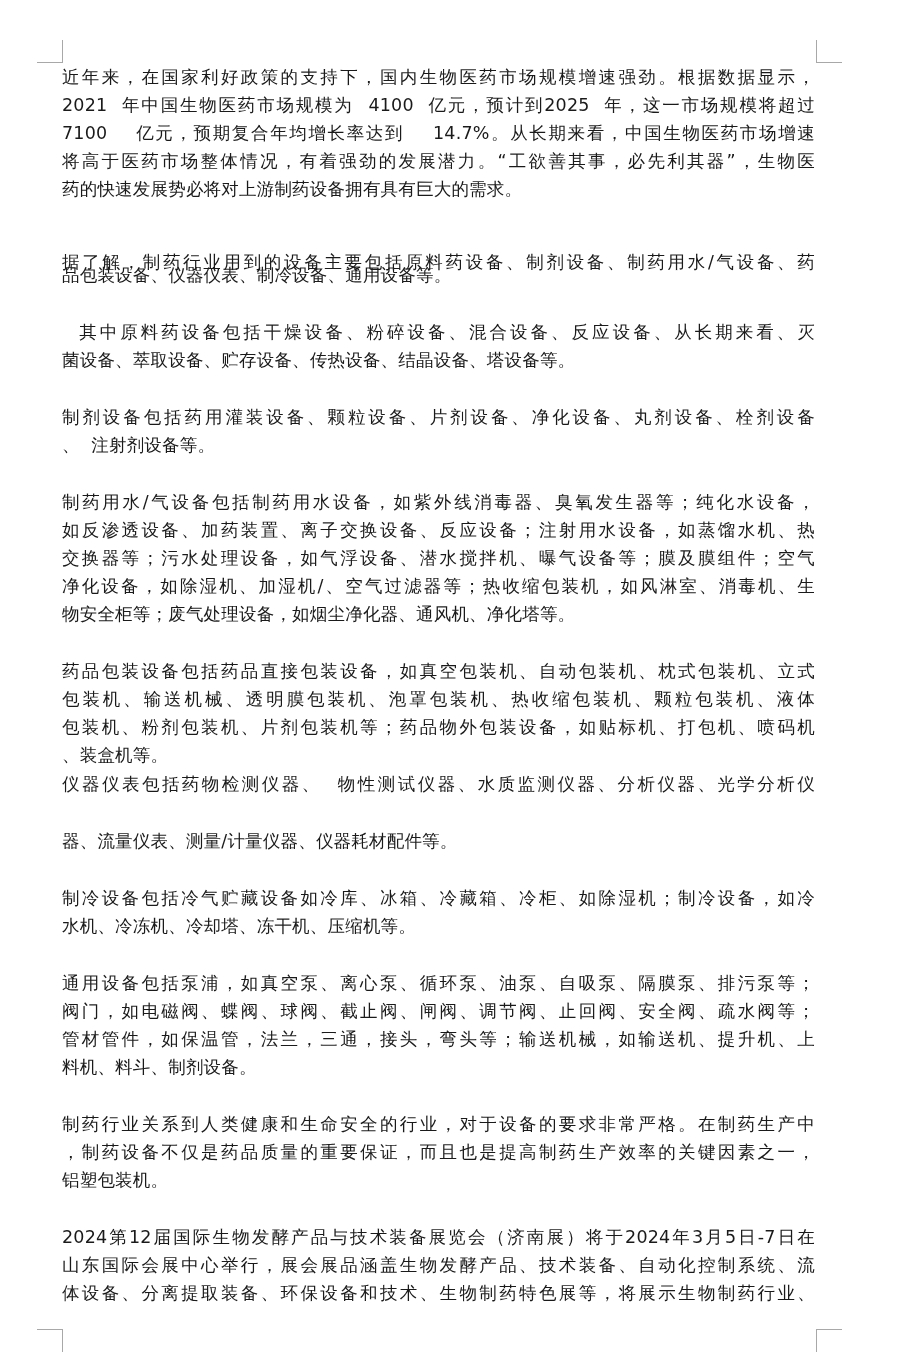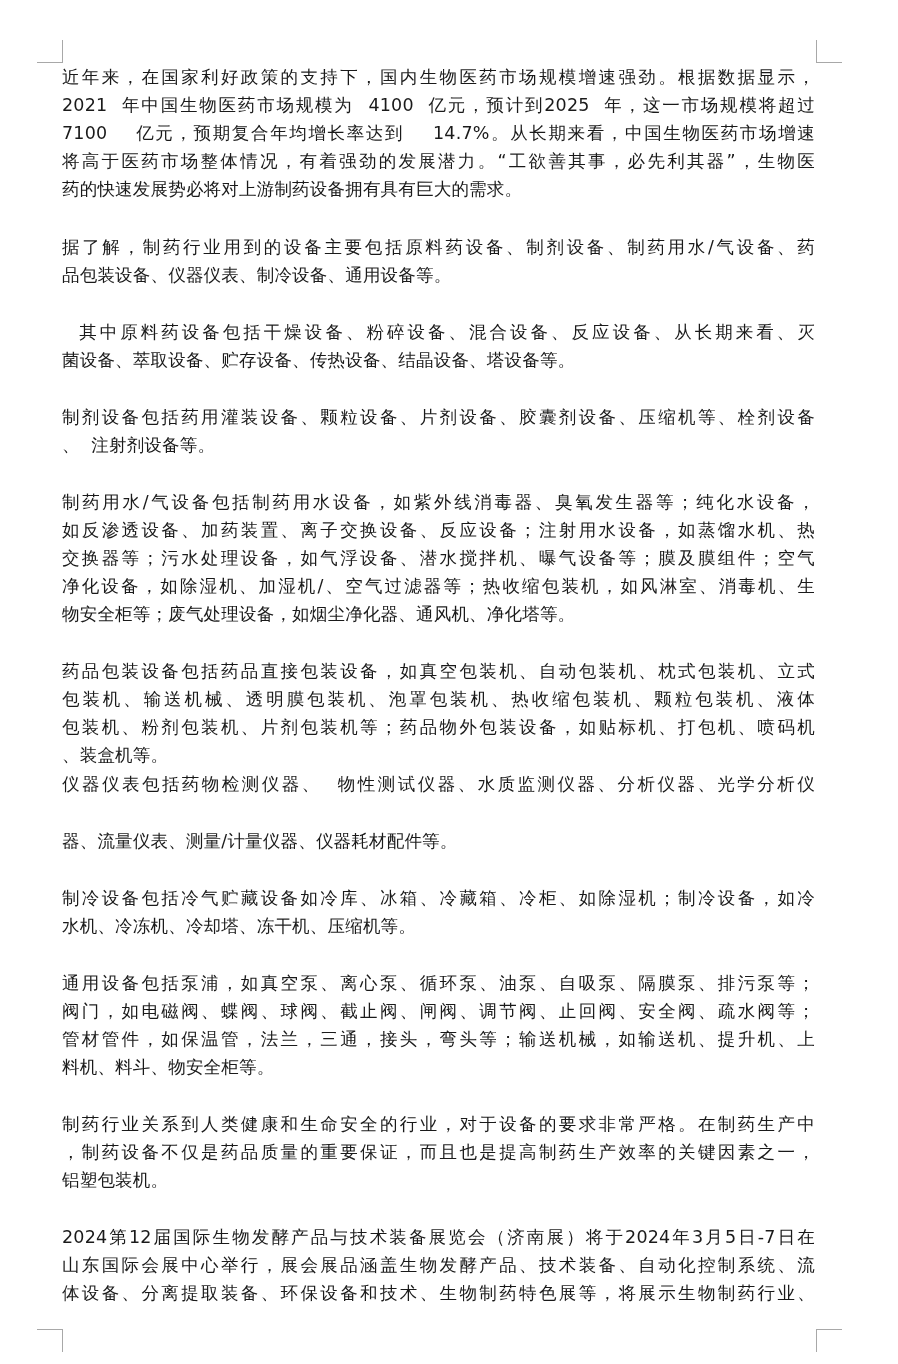--- a/index.html
+++ b/index.html
@@ -62,31 +62,31 @@
 
   <div>
     <div class="line" style="top:63px">近年来，在国家利好政策的支持下，国内生物医药市场规模增速强劲。根据数据显示，</div>
     <div class="line" style="top:91px">2021  年中国生物医药市场规模为  4100  亿元，预计到2025  年，这一市场规模将超过</div>
     <div class="line" style="top:119px">7100    亿元，预期复合年均增长率达到    14.7%。从长期来看，中国生物医药市场增速</div>
     <div class="line" style="top:147px">将高于医药市场整体情况，有着强劲的发展潜力。“工欲善其事，必先利其器”，生物医</div>
     <div class="line last" style="top:175px">药的快速发展势必将对上游制药设备拥有具有巨大的需求。</div>
   </div>
 
   <div>
-    <div class="line" style="top:233px">据了解，制药行业用到的设备主要包括原料药设备、制剂设备、制药用水/气设备、药</div>
+    <div class="line" style="top:248px">据了解，制药行业用到的设备主要包括原料药设备、制剂设备、制药用水/气设备、药</div>
     <div class="line last" style="top:261px">品包装设备、仪器仪表、制冷设备、通用设备等。</div>
   </div>
 
   <div>
     <div class="line" style="top:318px">  其中原料药设备包括干燥设备、粉碎设备、混合设备、反应设备、从长期来看、灭</div>
     <div class="line last" style="top:346px">菌设备、萃取设备、贮存设备、传热设备、结晶设备、塔设备等。</div>
   </div>
 
   <div>
-    <div class="line" style="top:403px">制剂设备包括药用灌装设备、颗粒设备、片剂设备、胶囊剂设备、压缩机等、栓剂设备</div>
+    <div class="line" style="top:403px">制剂设备包括药用灌装设备、颗粒设备、片剂设备、净化设备、丸剂设备、栓剂设备</div>
     <div class="line last" style="top:431px">、  注射剂设备等。</div>
   </div>
 
   <div>
     <div class="line" style="top:488px">制药用水/气设备包括制药用水设备，如紫外线消毒器、臭氧发生器等；纯化水设备，</div>
     <div class="line" style="top:516px">如反渗透设备、加药装置、离子交换设备、反应设备；注射用水设备，如蒸馏水机、热</div>
     <div class="line" style="top:544px">交换器等；污水处理设备，如气浮设备、潜水搅拌机、曝气设备等；膜及膜组件；空气</div>
     <div class="line" style="top:572px">净化设备，如除湿机、加湿机/、空气过滤器等；热收缩包装机，如风淋室、消毒机、生</div>
     <div class="line last" style="top:600px">物安全柜等；废气处理设备，如烟尘净化器、通风机、净化塔等。</div>
   </div>
@@ -105,21 +105,21 @@
 
   <div>
     <div class="line" style="top:884px">制冷设备包括冷气贮藏设备如冷库、冰箱、冷藏箱、冷柜、如除湿机；制冷设备，如冷</div>
     <div class="line last" style="top:912px">水机、冷冻机、冷却塔、冻干机、压缩机等。</div>
   </div>
 
   <div>
     <div class="line" style="top:969px">通用设备包括泵浦，如真空泵、离心泵、循环泵、油泵、自吸泵、隔膜泵、排污泵等；</div>
     <div class="line" style="top:997px">阀门，如电磁阀、蝶阀、球阀、截止阀、闸阀、调节阀、止回阀、安全阀、疏水阀等；</div>
     <div class="line" style="top:1025px">管材管件，如保温管，法兰，三通，接头，弯头等；输送机械，如输送机、提升机、上</div>
-    <div class="line last" style="top:1053px">料机、料斗、物安全柜等。</div>
+    <div class="line last" style="top:1053px">料机、料斗、制剂设备。</div>
   </div>
 
   <div>
     <div class="line" style="top:1110px">制药行业关系到人类健康和生命安全的行业，对于设备的要求非常严格。在制药生产中</div>
     <div class="line" style="top:1138px">，制药设备不仅是药品质量的重要保证，而且也是提高制药生产效率的关键因素之一，</div>
     <div class="line last" style="top:1166px">铝塑包装机。</div>
   </div>
 
   <div>
     <div class="line" style="top:1223px">2024第12届国际生物发酵产品与技术装备展览会（济南展）将于2024年3月5日-7日在</div>

